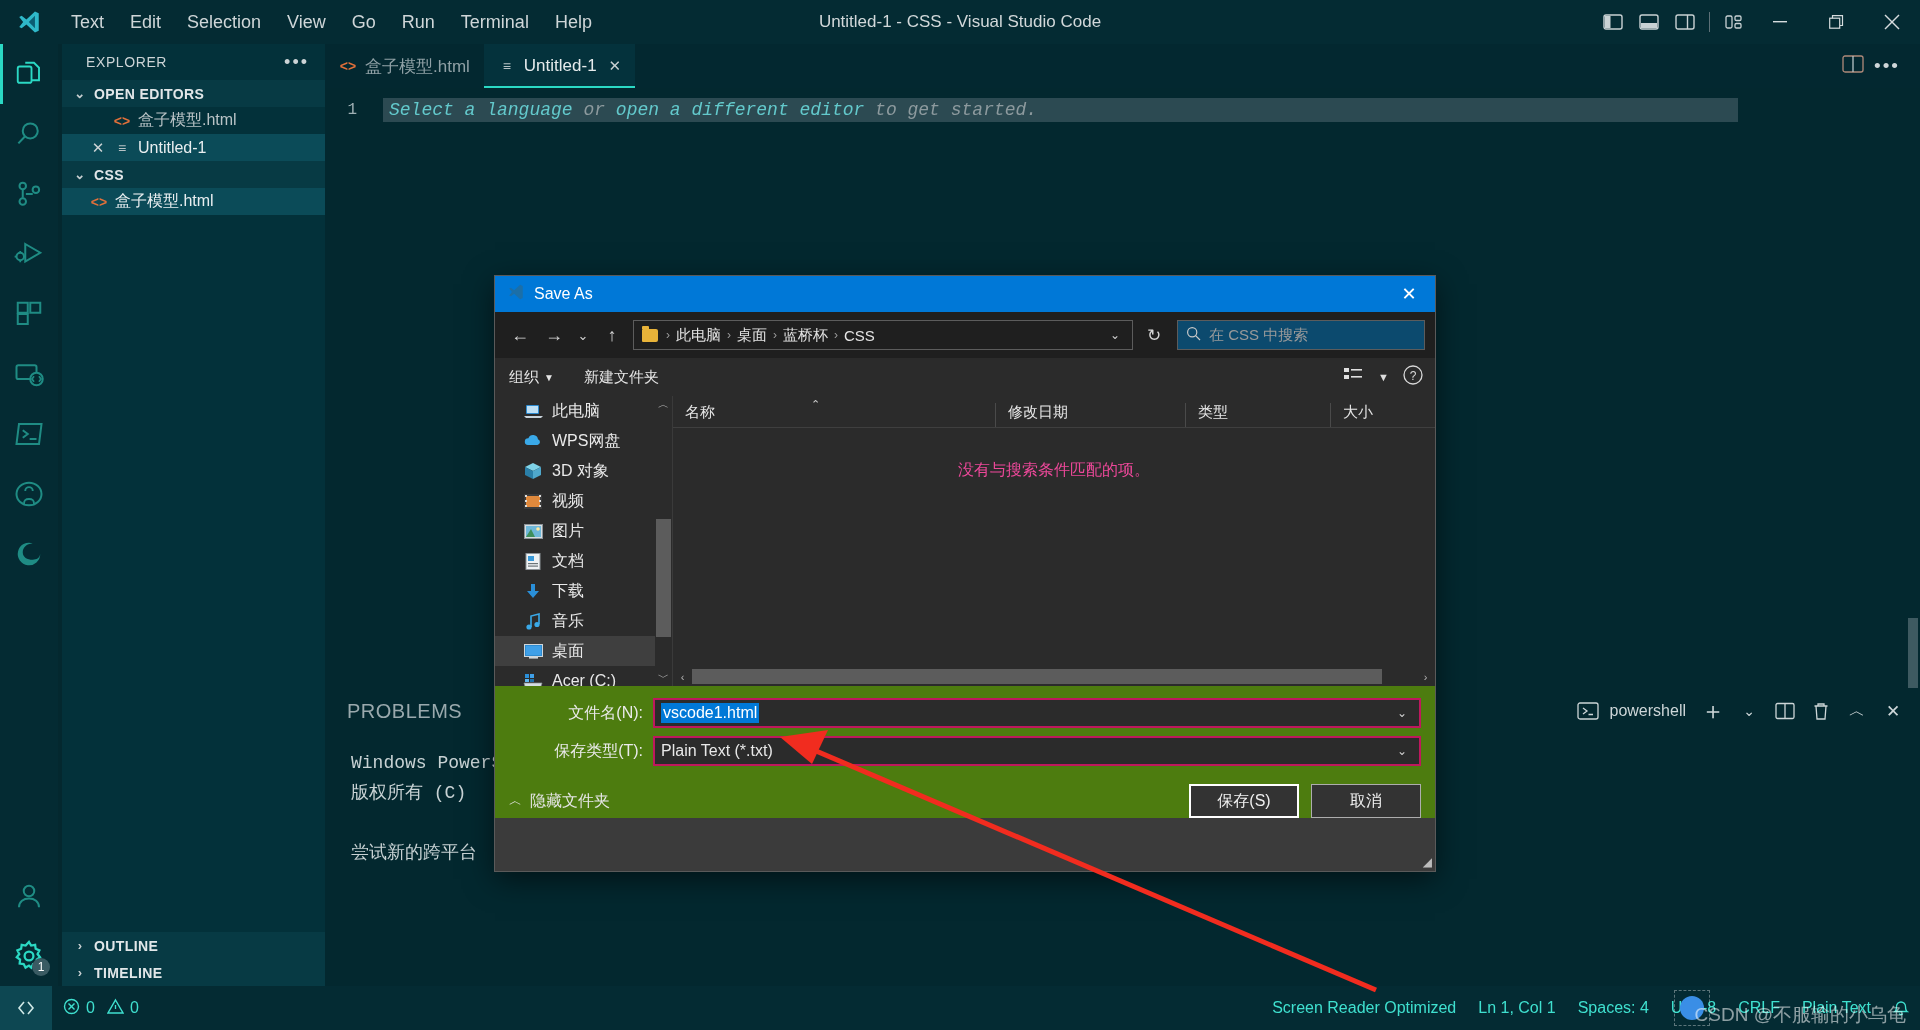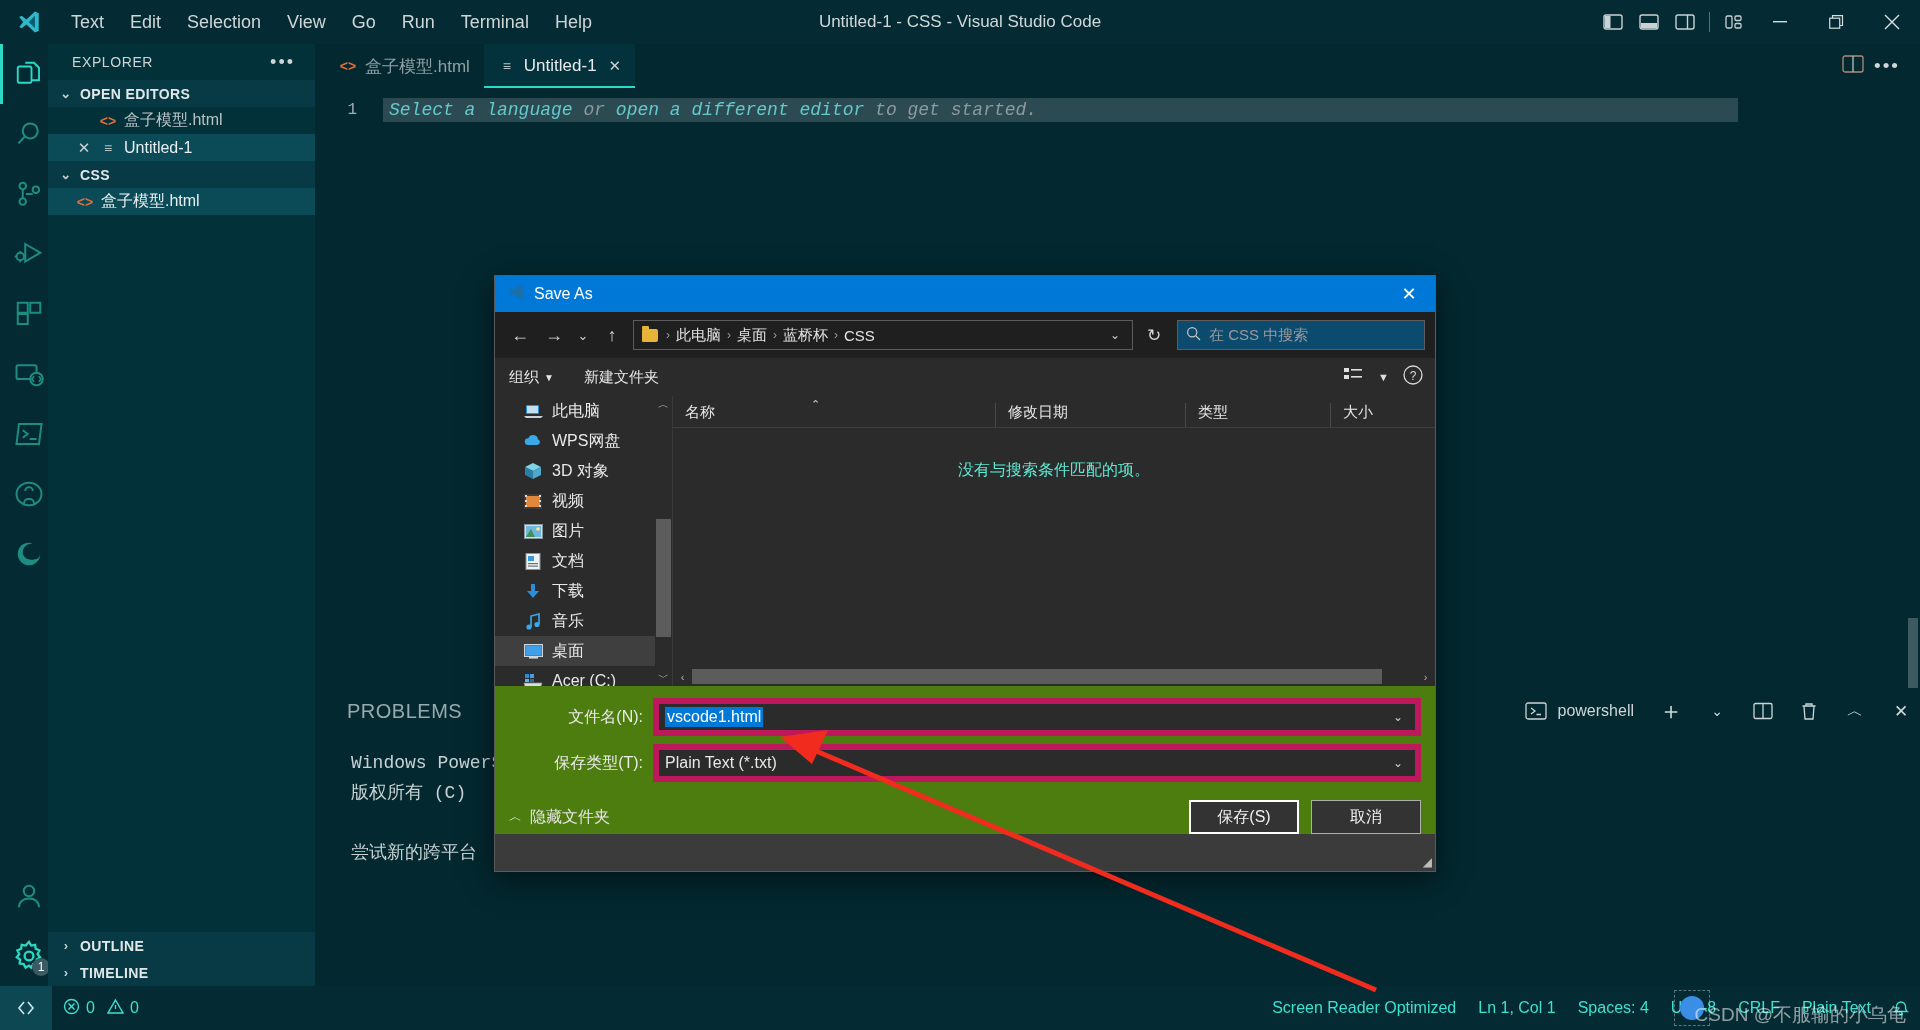--- a/index.html
+++ b/index.html
@@ -47,21 +47,21 @@
   }
   .act-bottom { margin-top: auto; }
   .badge {
     position: absolute; right: 8px; bottom: 10px;
     background: #3a5b63; color: #fff; font-size: 12px; border-radius: 10px;
     min-width: 18px; height: 18px; line-height: 18px; text-align: center; padding: 0 4px;
   }
 
   
   .sidebar {
-    position: absolute; top: 44px; left: 48px; width: 267px; height: 942px;
+    position: absolute; top: 44px; left: 62px; width: 267px; height: 942px;
     background: #03313a;
   }
   .sb-head {
     height: 36px; display: flex; align-items: center; justify-content: space-between;
     padding: 0 20px 0 24px; color: #cdd4d6; font-size: 14px; letter-spacing: .6px;
   }
   .sb-section {
     height: 27px; display: flex; align-items: center; gap: 6px; padding-left: 10px;
     color: #e2e7e9; font-size: 14px; font-weight: bold; letter-spacing: .4px;
     background: #073a44;
@@ -109,21 +109,21 @@
     color: #8d9a9e; font-style: italic; font-family: "Liberation Mono", monospace; font-size: 18px;
     margin-left: 58px; padding-left: 6px;
   }
   .ph-line2 .hl { color: #63c9cc; }
   .ed-scroll { position: absolute; right: 2px; top: 530px; width: 10px; height: 70px; background: #3e5a61; }
 
   
   .panel { position: absolute; top: 690px; left: 325px; right: 0; height: 296px; background: #03282f; }
   .panel-tabs { height: 42px; display: flex; align-items: center; padding-left: 22px; gap: 34px; }
   .panel-tab { color: #9aa9ad; font-size: 20px; letter-spacing: .5px; }
-  .panel-right { position: absolute; right: 4px; top: 0; height: 42px; display: flex; align-items: center; gap: 16px; justify-content: flex-end; }
+  .panel-right { position: absolute; right: 12px; top: 0; height: 42px; display: flex; align-items: center; gap: 6px; justify-content: flex-end; }
   .pr-item { display: flex; align-items: center; gap: 7px; color: #cdd6d8; font-size: 16px; padding: 0 6px; }
   .pr-ico { width: 30px; height: 30px; display: flex; align-items: center; justify-content: center; color: #cdd6d8; }
   .term-body {
     padding: 16px 0 0 26px; color: #c8d2d4; font-family: "Liberation Mono", monospace;
     font-size: 18px; line-height: 30px;
   }
 
   
   .statusbar {
     position: absolute; bottom: 0; left: 0; width: 1920px; height: 44px;
@@ -183,31 +183,31 @@
     color: #e9e9e9; font-size: 16px; white-space: nowrap;
   }
   .tnode.sel { background: #3f3f3f; }
   .ti { width: 20px; height: 18px; display: flex; align-items: center; justify-content: center; flex: none; }
 
   .filelist { flex: 1; background: #2b2b2b; position: relative; display: flex; flex-direction: column; }
   .fl-head { height: 32px; display: flex; align-items: flex-end; border-bottom: 1px solid #3f3f3f; position: relative; }
   .fl-col { color: #e6e6e6; font-size: 15px; padding: 0 0 6px 12px; border-left: 1px solid #4a4a4a; height: 24px; }
   .fl-col:first-child { border-left: none; }
   .sort-caret { position: absolute; left: 138px; top: 2px; color: #cfcfcf; font-size: 11px; }
-  .fl-empty { flex: 1; display: flex; align-items: flex-start; justify-content: center; padding-top: 32px; color: #5eead4; font-size: 16px; }
+  .fl-empty { flex: 1; display: flex; align-items: flex-start; justify-content: center; padding-top: 32px; color: #ec4899; font-size: 16px; }
   .fl-hscroll { height: 19px; background: #2b2b2b; display: flex; align-items: center; }
   .hs-btn { width: 19px; height: 19px; display: flex; align-items: center; justify-content: center; color: #b4b4b4; font-size: 11px; }
   .hs-track { flex: 1; height: 19px; background: #2b2b2b; position: relative; }
   .hs-thumb { position: absolute; left: 0; top: 2px; width: 690px; height: 15px; background: #5c5c5c; }
 
   .dlg-form { background: #4d7c0f; padding: 12px 0 0 0; }
   .form-row { display: flex; align-items: center; margin-bottom: 8px; padding-right: 14px; }
   .form-lbl { width: 158px; text-align: right; padding-right: 10px; color: #eaeaea; font-size: 16px; }
   .form-field {
-    flex: 1; height: 24px; background: #2b2b2b; border: 6px solid #be185d;
+    flex: 1; height: 24px; background: #2b2b2b; border: 2px solid #be185d;
     display: flex; align-items: center; padding: 13px 6px; color: #e8e8e8; font-size: 16px;
   }
   .sel-text { background: #0078d7; color: #fff; padding: 1px 2px; }
   .field-caret { margin-left: auto; color: #cfcfcf; font-size: 12px; padding: 0 6px; }
   .dlg-foot { display: flex; align-items: center; padding: 10px 14px 0 14px; }
   .hide-folders { color: #e6e6e6; font-size: 16px; display: flex; align-items: center; gap: 8px; }
   .foot-btns { margin-left: auto; display: flex; gap: 12px; }
   .dbtn {
     width: 110px; height: 34px; background: #333333; border: 1px solid #adadad;
     color: #f0f0f0; font-size: 16px; display: flex; align-items: center; justify-content: center;

